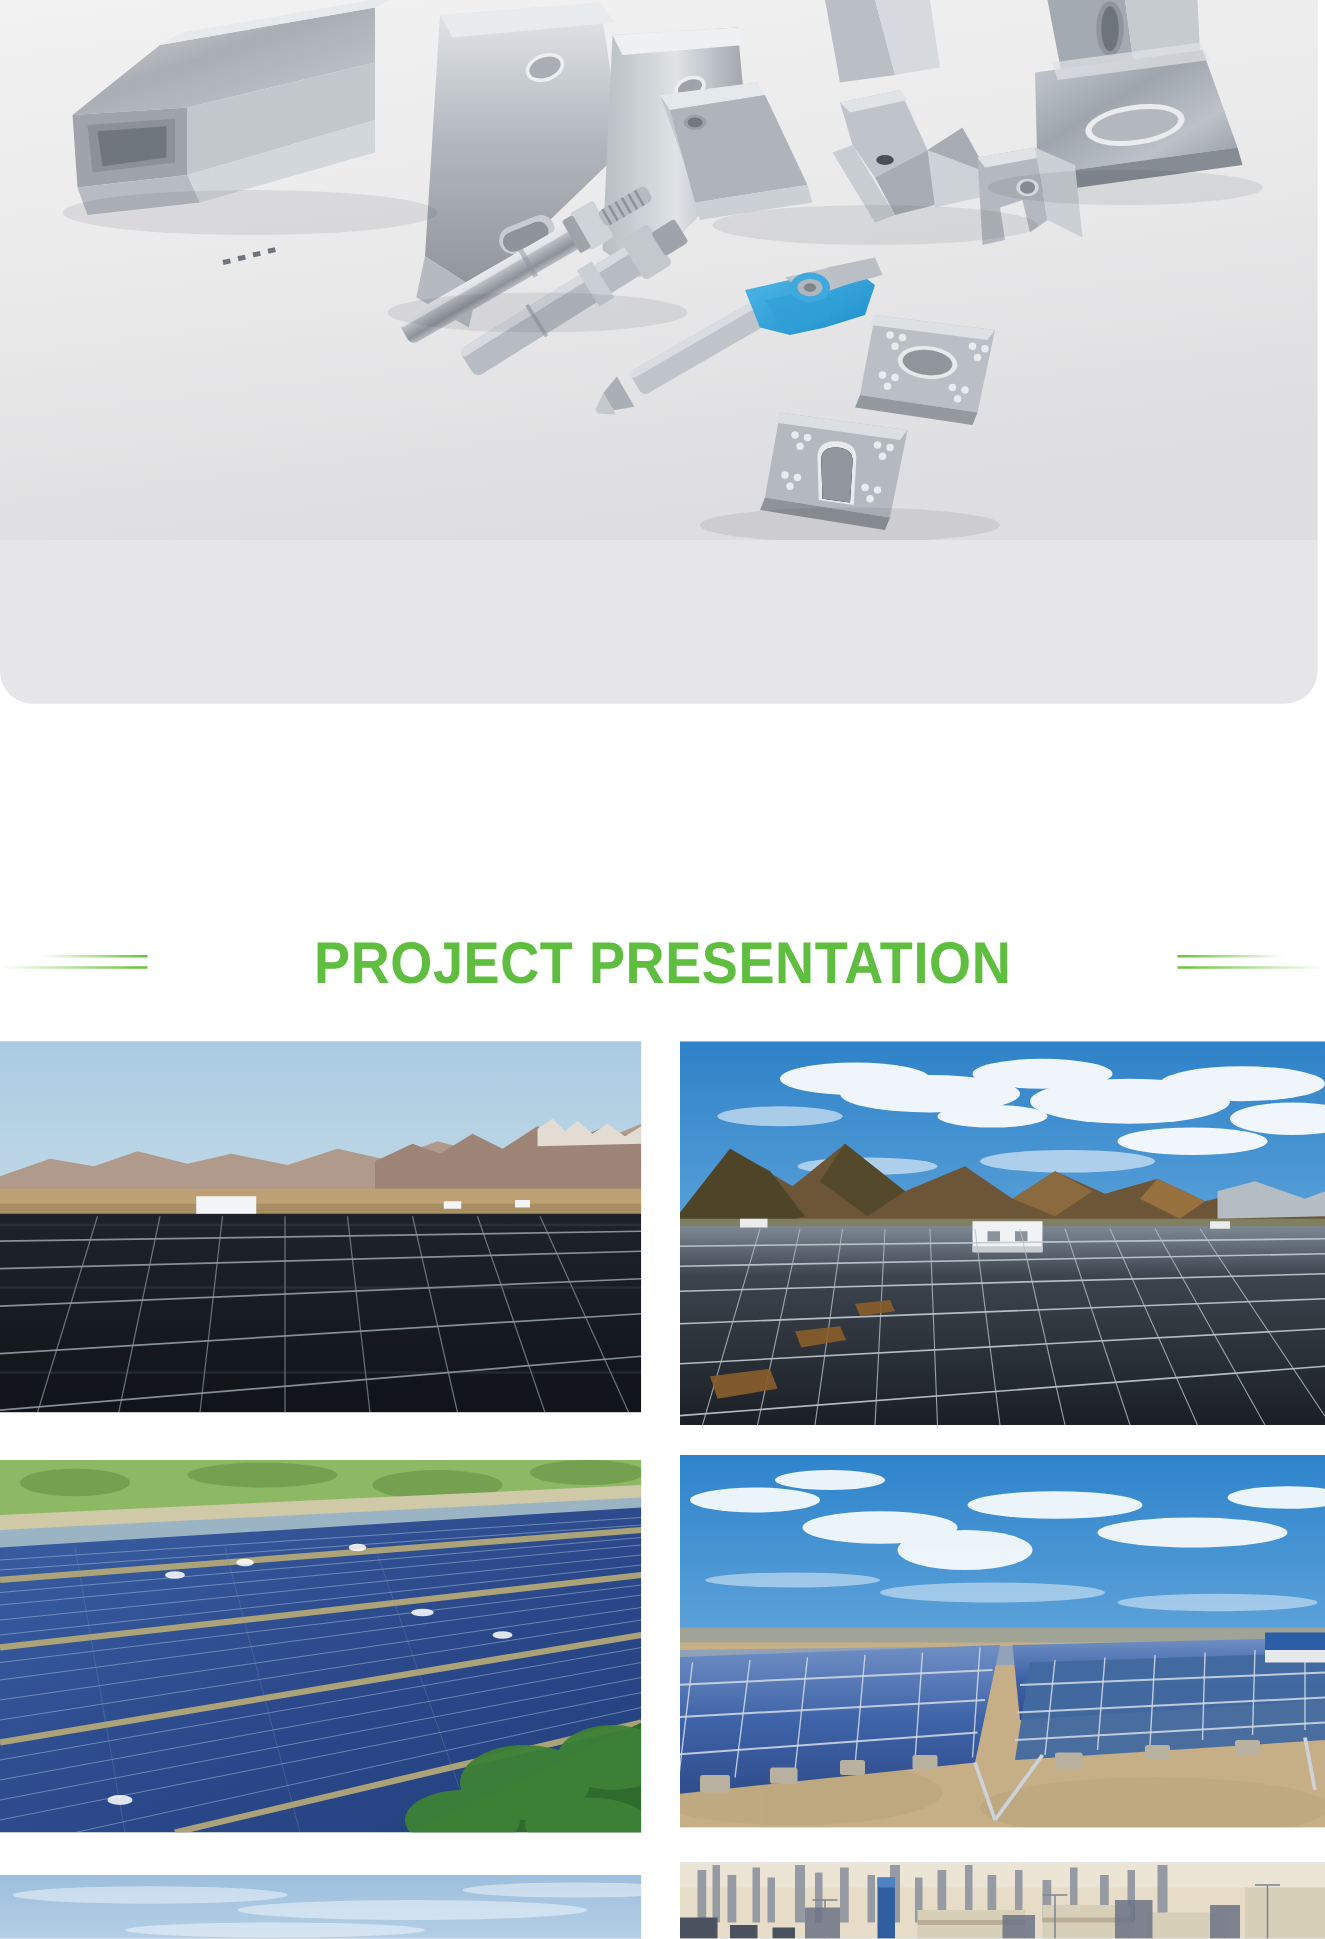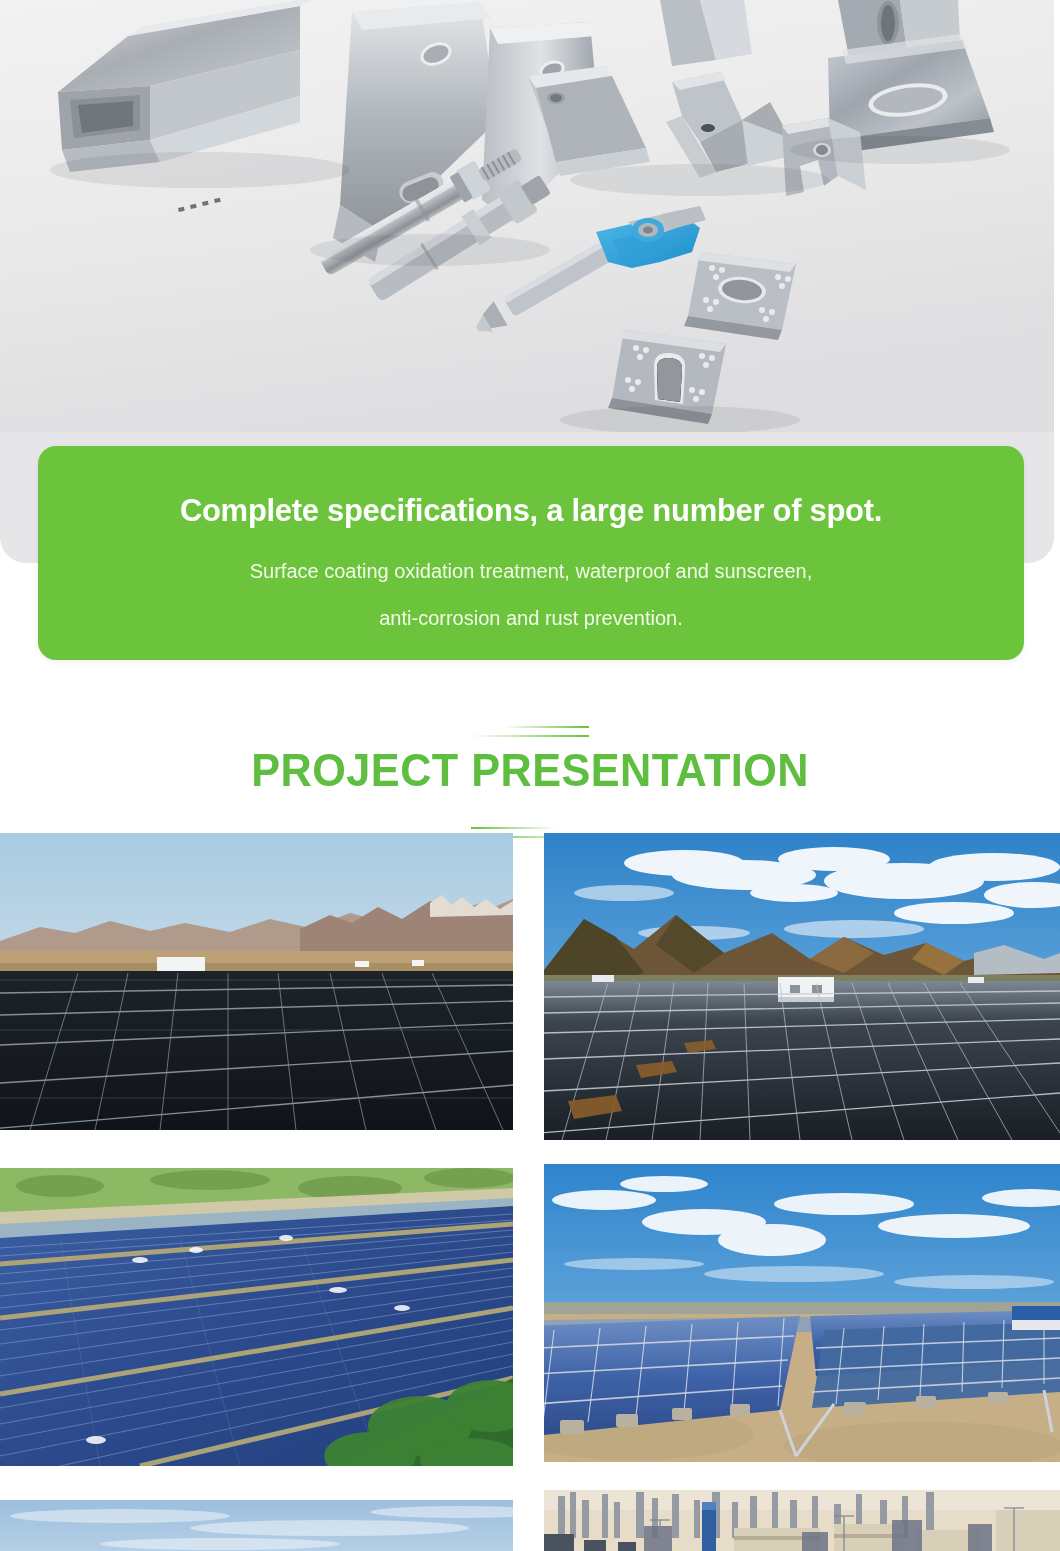--- a/index.html
+++ b/index.html
@@ -49,21 +49,21 @@
     font-size:20px;
     font-weight:400;
     line-height:1.1;
   }
   .callout-line.l1 { padding-top:32px; }
   .callout-line.l2 { padding-top:25px; }
 
   
   .section-head {
     position:absolute; left:0; top:714px; width:1060px; height:110px;
-    display:flex; align-items:center; justify-content:space-between; gap:18px;flex-direction:column;
+    display:flex; align-items:center; justify-content:space-between; gap:18px;
   }
   .deco { position:relative; width:118px; height:34px; }
   .deco .bar { position:absolute; height:2px; }
   .deco-left .bar-a { left:32px; top:12px; width:86px;
     background:linear-gradient(to right,rgba(109,196,61,0) 0%,#6cc43d 95%); }
   .deco-left .bar-b { left:0px; top:21px; width:118px;
     background:linear-gradient(to right,rgba(109,196,61,0) 0%,#6cc43d 95%); }
   .deco-right .bar-a { left:0px; top:12px; width:86px;
     background:linear-gradient(to left,rgba(109,196,61,0) 0%,#6cc43d 95%); }
   .deco-right .bar-b { left:0px; top:21px; width:118px;
@@ -312,25 +312,20 @@
             <ellipse cx="430" cy="250" rx="120" ry="16"></ellipse>
             <ellipse cx="700" cy="180" rx="130" ry="16"></ellipse>
             <ellipse cx="900" cy="150" rx="110" ry="14"></ellipse>
             <ellipse cx="680" cy="420" rx="120" ry="14"></ellipse>
           </g>
         </svg>
       </div>
 
     </div>
 
-    <div class="callout">
-      <div class="callout-title">Complete specifications, a large number of spot.</div>
-      <div class="callout-line l1">Surface coating oxidation treatment, waterproof and sunscreen,</div>
-      <div class="callout-line l2">anti-corrosion and rust prevention.</div>
-    </div>
   </div>
 
   <div class="section-head">
     <span class="deco deco-left">
       <span class="bar bar-a"></span>
         <span class="bar bar-b"></span>
     </span>
     <span class="section-title">PROJECT PRESENTATION</span>
     <span class="deco deco-right">
       <span class="bar bar-a"></span>

